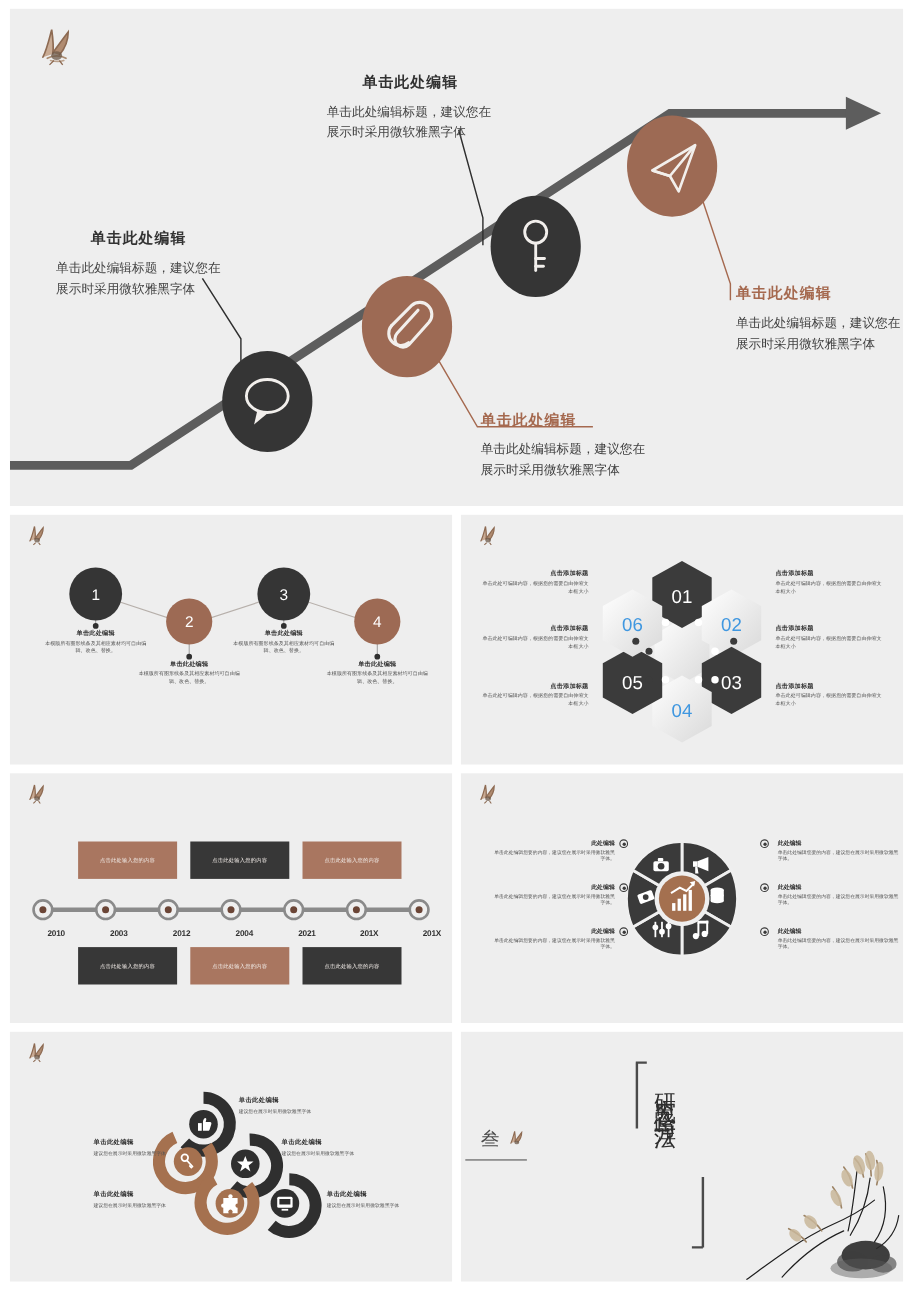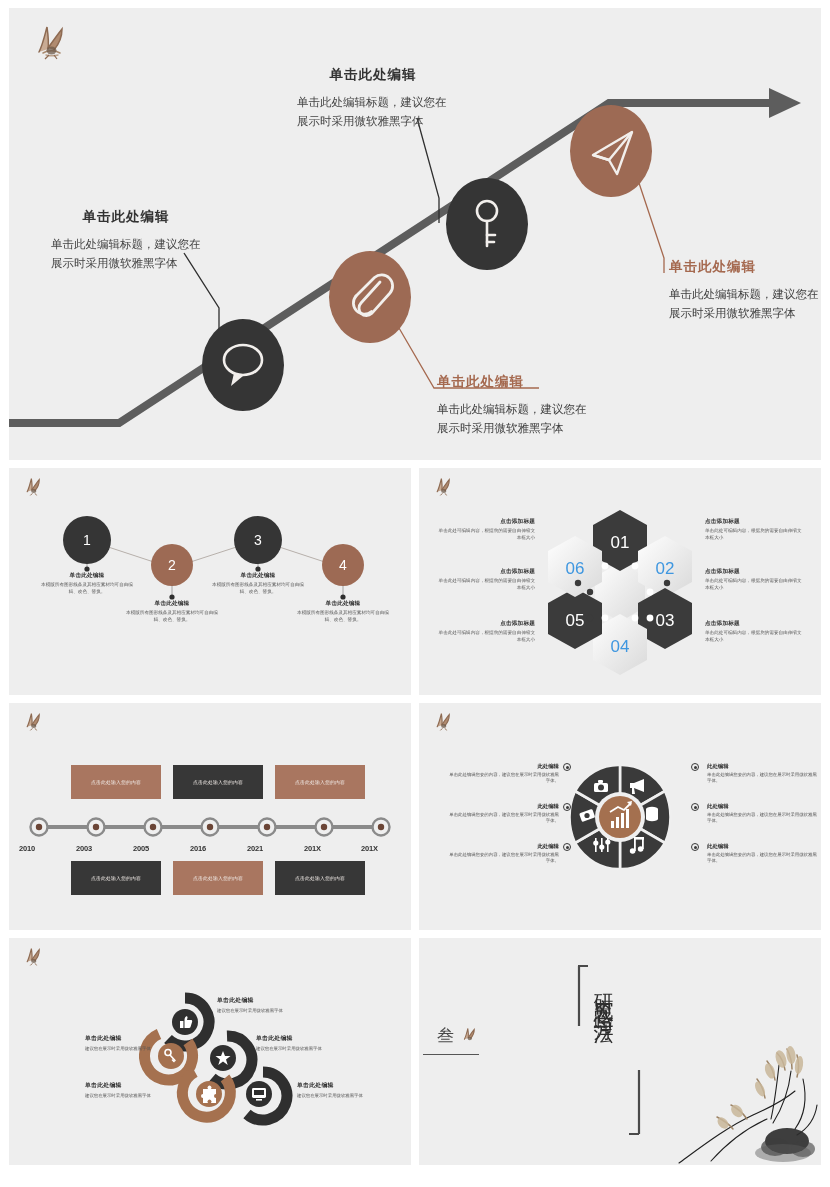--- a/index.html
+++ b/index.html
@@ -56,21 +56,21 @@
 
   
   .hexwrap{position:absolute;left:0;top:0;width:402px;height:227px;}
   .hexside{position:absolute;width:100px;}
   .hexside.l{text-align:right;}
   .hexside.r{text-align:left;}
 
   
   .tlbox{position:absolute;display:flex;align-items:center;justify-content:center;
     font-size:4.8px;color:#f0eae6;letter-spacing:.2px;}
-  .tlyear{position:absolute;width:40px;text-align:left;font-size:7.5px;
+  .tlyear{position:absolute;width:40px;text-align:right;font-size:7.5px;
     font-weight:bold;color:#333;font-family:"Liberation Sans",sans-serif;letter-spacing:-0.2px;}
 
   
   .dside{position:absolute;width:112px;}
   .dside.l{text-align:right;}
   .dside.r{text-align:left;}
   .dside .hd{font-weight:bold;font-size:5.4px;color:#333;margin:0 0 2px;}
   .dside .bd{font-size:4.4px;line-height:1.45;color:#555;margin:0;}
   .dot{position:absolute;width:8px;height:8px;border-radius:50%;
        border:1.2px solid #3a3a3a;box-sizing:border-box;
@@ -346,22 +346,22 @@
         <circle cx="258" cy="16" r="3.2" fill="#6b4536"></circle>
         <circle cx="315" cy="16" r="8.5" fill="#efefef" stroke="#8a8a8a" stroke-width="2.4"></circle>
         <circle cx="315" cy="16" r="3.2" fill="#6b4536"></circle>
         <circle cx="372" cy="16" r="8.5" fill="#efefef" stroke="#8a8a8a" stroke-width="2.4"></circle>
         <circle cx="372" cy="16" r="3.2" fill="#6b4536"></circle>
       </g>
     </svg>
 
     <div class="tlyear" style="left:10px;top:141px;">2010</div>
     <div class="tlyear" style="left:67px;top:141px;">2003</div>
-    <div class="tlyear" style="left:124px;top:141px;">2005</div>
-    <div class="tlyear" style="left:181px;top:141px;">2016</div>
+    <div class="tlyear" style="left:124px;top:141px;">2012</div>
+    <div class="tlyear" style="left:181px;top:141px;">2004</div>
     <div class="tlyear" style="left:238px;top:141px;">2021</div>
     <div class="tlyear" style="left:295px;top:141px;">201X</div>
     <div class="tlyear" style="left:352px;top:141px;">201X</div>
 
     <div class="tlbox" style="left:62px;top:158px;width:90px;height:34px;background:#373737;">
       <span>点击此处输入您的内容</span>
     </div>
     <div class="tlbox" style="left:164px;top:158px;width:90px;height:34px;background:#a97660;">
       <span>点击此处输入您的内容</span>
     </div>

